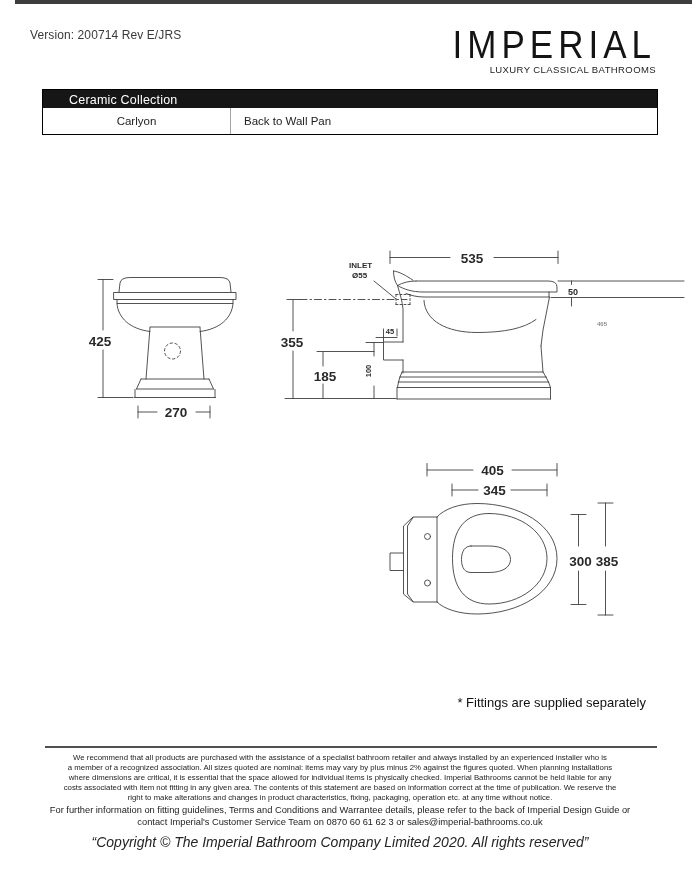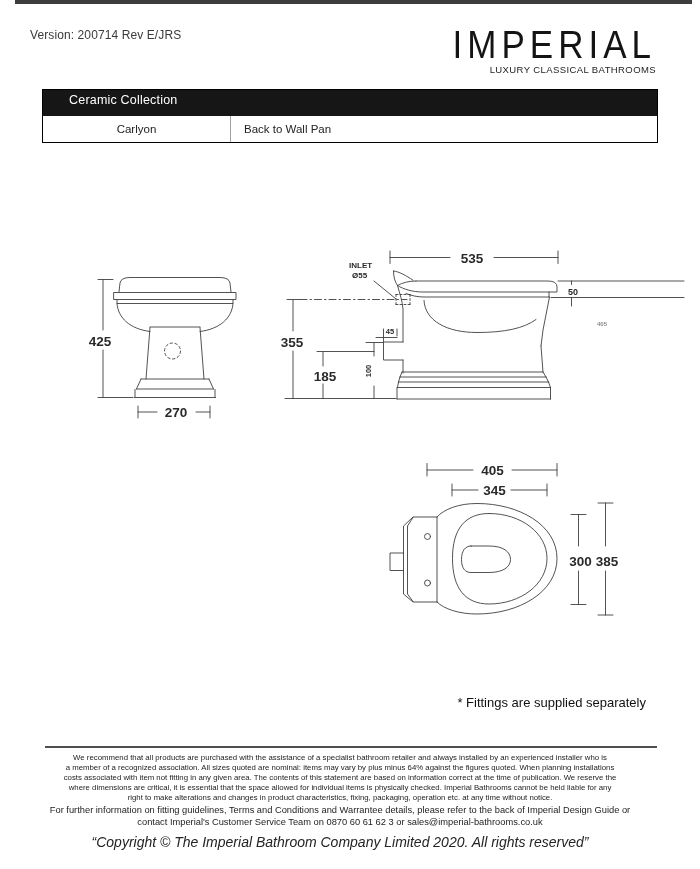--- a/index.html
+++ b/index.html
@@ -9,21 +9,21 @@
   }
   .top-bar{position:absolute;left:15px;top:0;width:677px;height:4px;background:#3d3d3d;}
   .version{position:absolute;left:30px;top:28px;font-size:12px;color:#3a3a3a;letter-spacing:.1px;}
   .logo{position:absolute;right:44px;top:24px;text-align:right;}
   .logo-brand{
     font-size:35px;font-weight:200;color:#141414;letter-spacing:5px;
     transform:scaleY(1.12);transform-origin:top right;line-height:36px;white-space:nowrap;
   }
   .logo-tagline{font-size:9.5px;color:#222;letter-spacing:.4px;margin-top:4px;white-space:nowrap;}
   .product-table{position:absolute;left:42px;top:89px;width:614px;border:1px solid #000;}
-  .pt-header{background:#161616;color:#fff;height:26px;line-height:21px;padding-left:26px;font-size:12.5px;font-weight:400;letter-spacing:.2px;}
+  .pt-header{background:#161616;color:#fff;height:18px;line-height:21px;padding-left:26px;font-size:12.5px;font-weight:400;letter-spacing:.2px;}
   .pt-row{display:flex;height:26px;background:#fff;}
   .pt-cell{display:flex;align-items:center;font-size:11.5px;color:#222;}
   .pt-model{width:187px;justify-content:center;border-right:1px solid #a3a3a3;}
   .pt-product{flex:1;padding-left:13px;}
   .drawing-svg{position:absolute;left:0;top:0;}
   .dim{font-family:"Liberation Sans",sans-serif;font-size:13.5px;font-weight:600;fill:#2a2a2a;}
   .dim-sm{font-family:"Liberation Sans",sans-serif;font-size:8px;font-weight:600;fill:#2a2a2a;}
   .dim-xs{font-family:"Liberation Sans",sans-serif;font-size:7.5px;font-weight:600;fill:#2a2a2a;}
   .dim-stray{font-family:"Liberation Sans",sans-serif;font-size:6px;font-weight:600;fill:#8a8a8a;}
   .fittings-note{position:absolute;right:54px;top:695px;font-size:13px;color:#111;}
@@ -148,23 +148,23 @@
   </g>
 </svg>
 
 <div class="fittings-note">* Fittings are supplied separately</div>
 
 <div class="footer-rule"></div>
 
 <div class="footer">
   <div class="disclaimer">
     <div class="disc-line">We recommend that all products are purchased with the assistance of a specialist bathroom retailer and always installed by an experienced installer who is</div>
-    <div class="disc-line">a member of a recognized association. All sizes quoted are nominal: items may vary by plus minus 64% against the figures quoted. When planning installations</div>
+    <div class="disc-line">a member of a recognized association. All sizes quoted are nominal: items may vary by plus minus 2% against the figures quoted. When planning installations</div>
+    <div class="disc-line">where dimensions are critical, it is essential that the space allowed for individual items is physically checked. Imperial Bathrooms cannot be held liable for any</div>
     <div class="disc-line">costs associated with item not fitting in any given area. The contents of this statement are based on information correct at the time of publication. We reserve the</div>
-    <div class="disc-line">where dimensions are critical, it is essential that the space allowed for individual items is physically checked. Imperial Bathrooms cannot be held liable for any</div>
     <div class="disc-line">right to make alterations and changes in product characteristics, fixing, packaging, operation etc. at any time without notice.</div>
   </div>
   <div class="contact">
     <div class="contact-line">For further information on fitting guidelines, Terms and Conditions and Warrantee details, please refer to the back of Imperial Design Guide or</div>
     <div class="contact-line">contact Imperial's Customer Service Team on 0870 60 61 62 3 or sales@imperial-bathrooms.co.uk</div>
   </div>
   <div class="copyright">“Copyright © The Imperial Bathroom Company Limited 2020. All rights reserved”</div>
 </div>
 
 </body></html>

